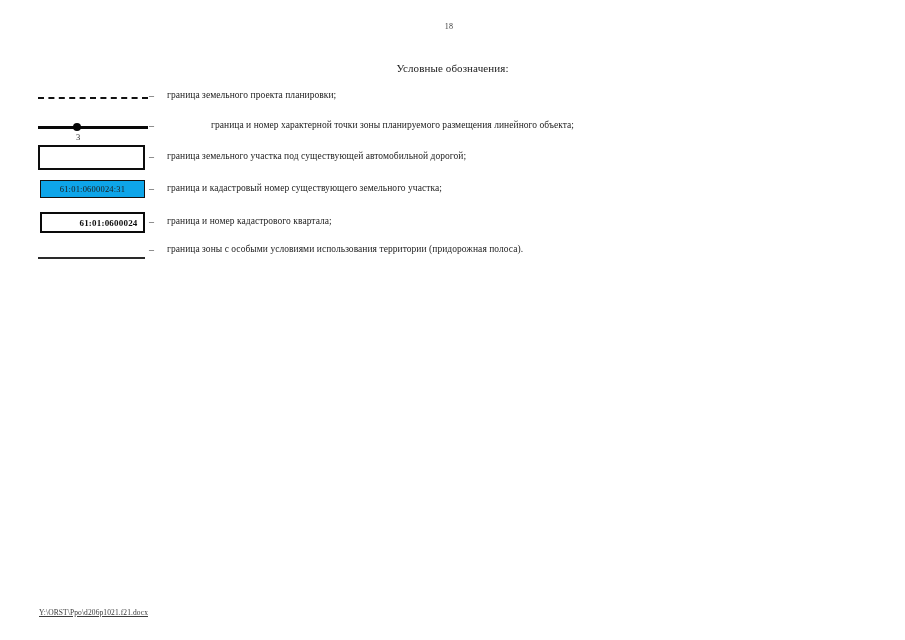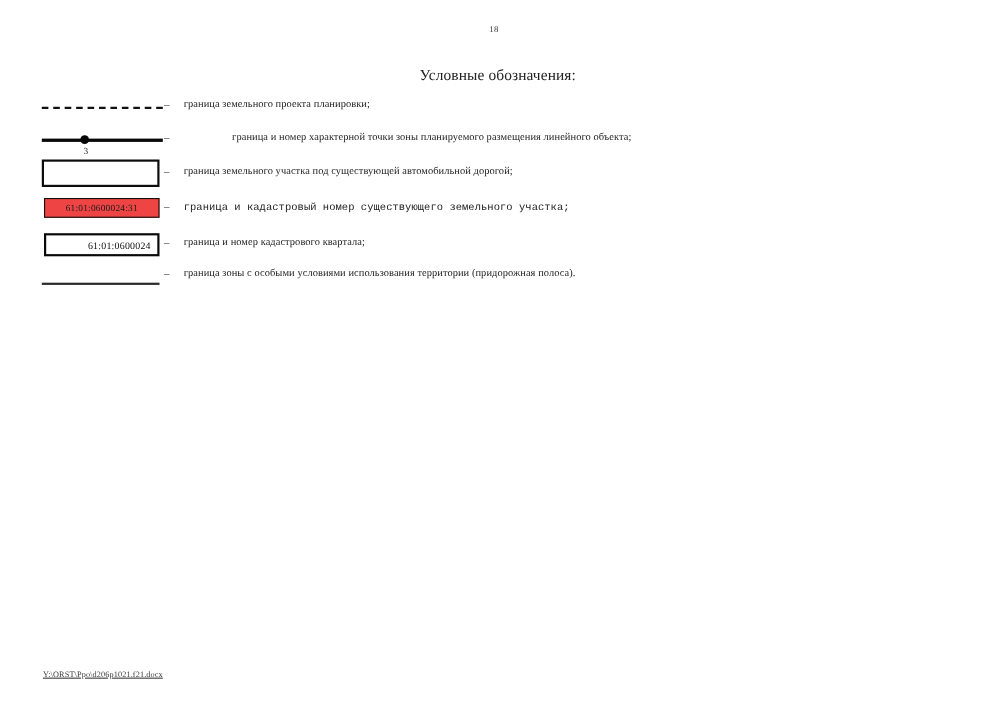--- a/index.html
+++ b/index.html
@@ -34,21 +34,21 @@
     color: #3a3a3a;
   }
 
   
   .legend-title {
     position: absolute;
     top: 62px;
     left: 0;
     width: 905px;
     text-align: center;
-    font-size: 14px;
+    font-size: 11px;
     color: #222222;
     letter-spacing: 0.1px;
   }
 
   
   .legend {
     position: absolute;
     top: 84px;
     left: 0;
     width: 905px;
@@ -137,21 +137,21 @@
   }
 
   
   .sym-box-thin {
     position: absolute;
     top: 2px;
     left: 2px;
     width: 105px;
     height: 18px;
     border: 1.2px solid #111111;
-    background: #ef4444;
+    background: #0ea5e9;
     box-sizing: border-box;
     display: flex;
     align-items: center;
     justify-content: center;
   }
   .sym-box-thin .box-label {
     font-size: 8.5px;
     color: #1b1b1b;
     letter-spacing: 0.2px;
   }
@@ -165,21 +165,21 @@
     height: 21px;
     border: 2.2px solid #0a0a0a;
     background: #ffffff;
     box-sizing: border-box;
     display: flex;
     align-items: center;
     justify-content: center;
   }
   .sym-box-thick .box-label {
     font-size: 9px;
-    font-weight: normal;
+    font-weight: bold;
     color: #0d0d0d;
     letter-spacing: 0.2px;
     margin-left: 32px;
   }
 
   
   .sym-solid-thin {
     position: absolute;
     top: 17px;
     left: 0;
@@ -237,21 +237,21 @@
       <div class="legend-text" style="top: 9px;">граница земельного участка под существующей автомобильной дорогой;</div>
     </div>
 
     <div class="legend-row" style="top: 94px;">
       <div class="symbol-cell">
         <div class="sym-box-thin">
           <span class="box-label">61:01:0600024:31</span>
         </div>
       </div>
       <div class="dash-sep" style="top: 6px;">–</div>
-      <div class="legend-text" style="top: 6px; font-family: Liberation Mono, monospace;">граница и кадастровый номер существующего земельного участка;</div>
+      <div class="legend-text" style="top: 6px;">граница и кадастровый номер существующего земельного участка;</div>
     </div>
 
     <div class="legend-row" style="top: 126px;">
       <div class="symbol-cell">
         <div class="sym-box-thick">
           <span class="box-label">61:01:0600024</span>
         </div>
       </div>
       <div class="dash-sep" style="top: 7px;">–</div>
       <div class="legend-text" style="top: 7px;">граница и номер кадастрового квартала;</div>

